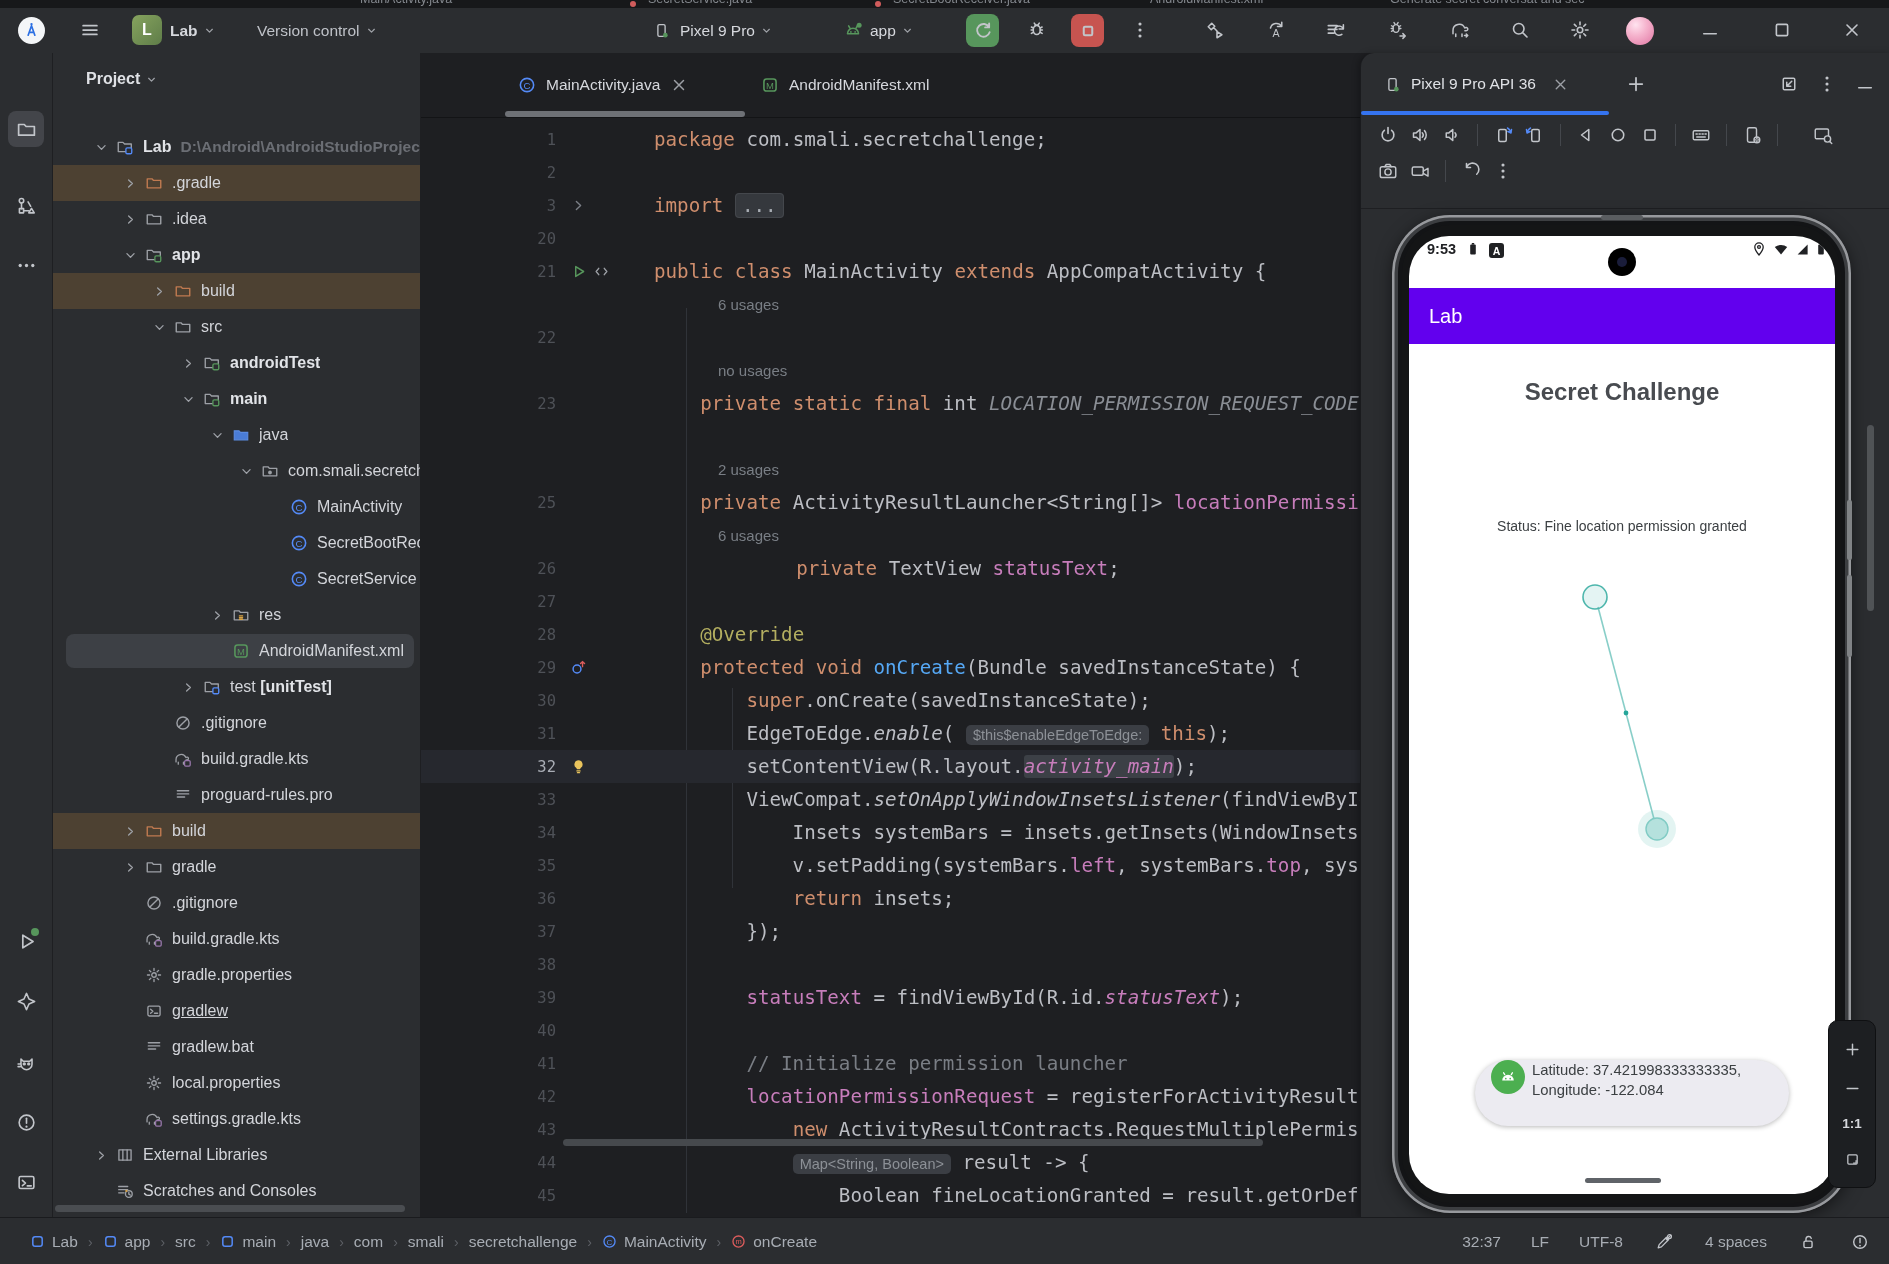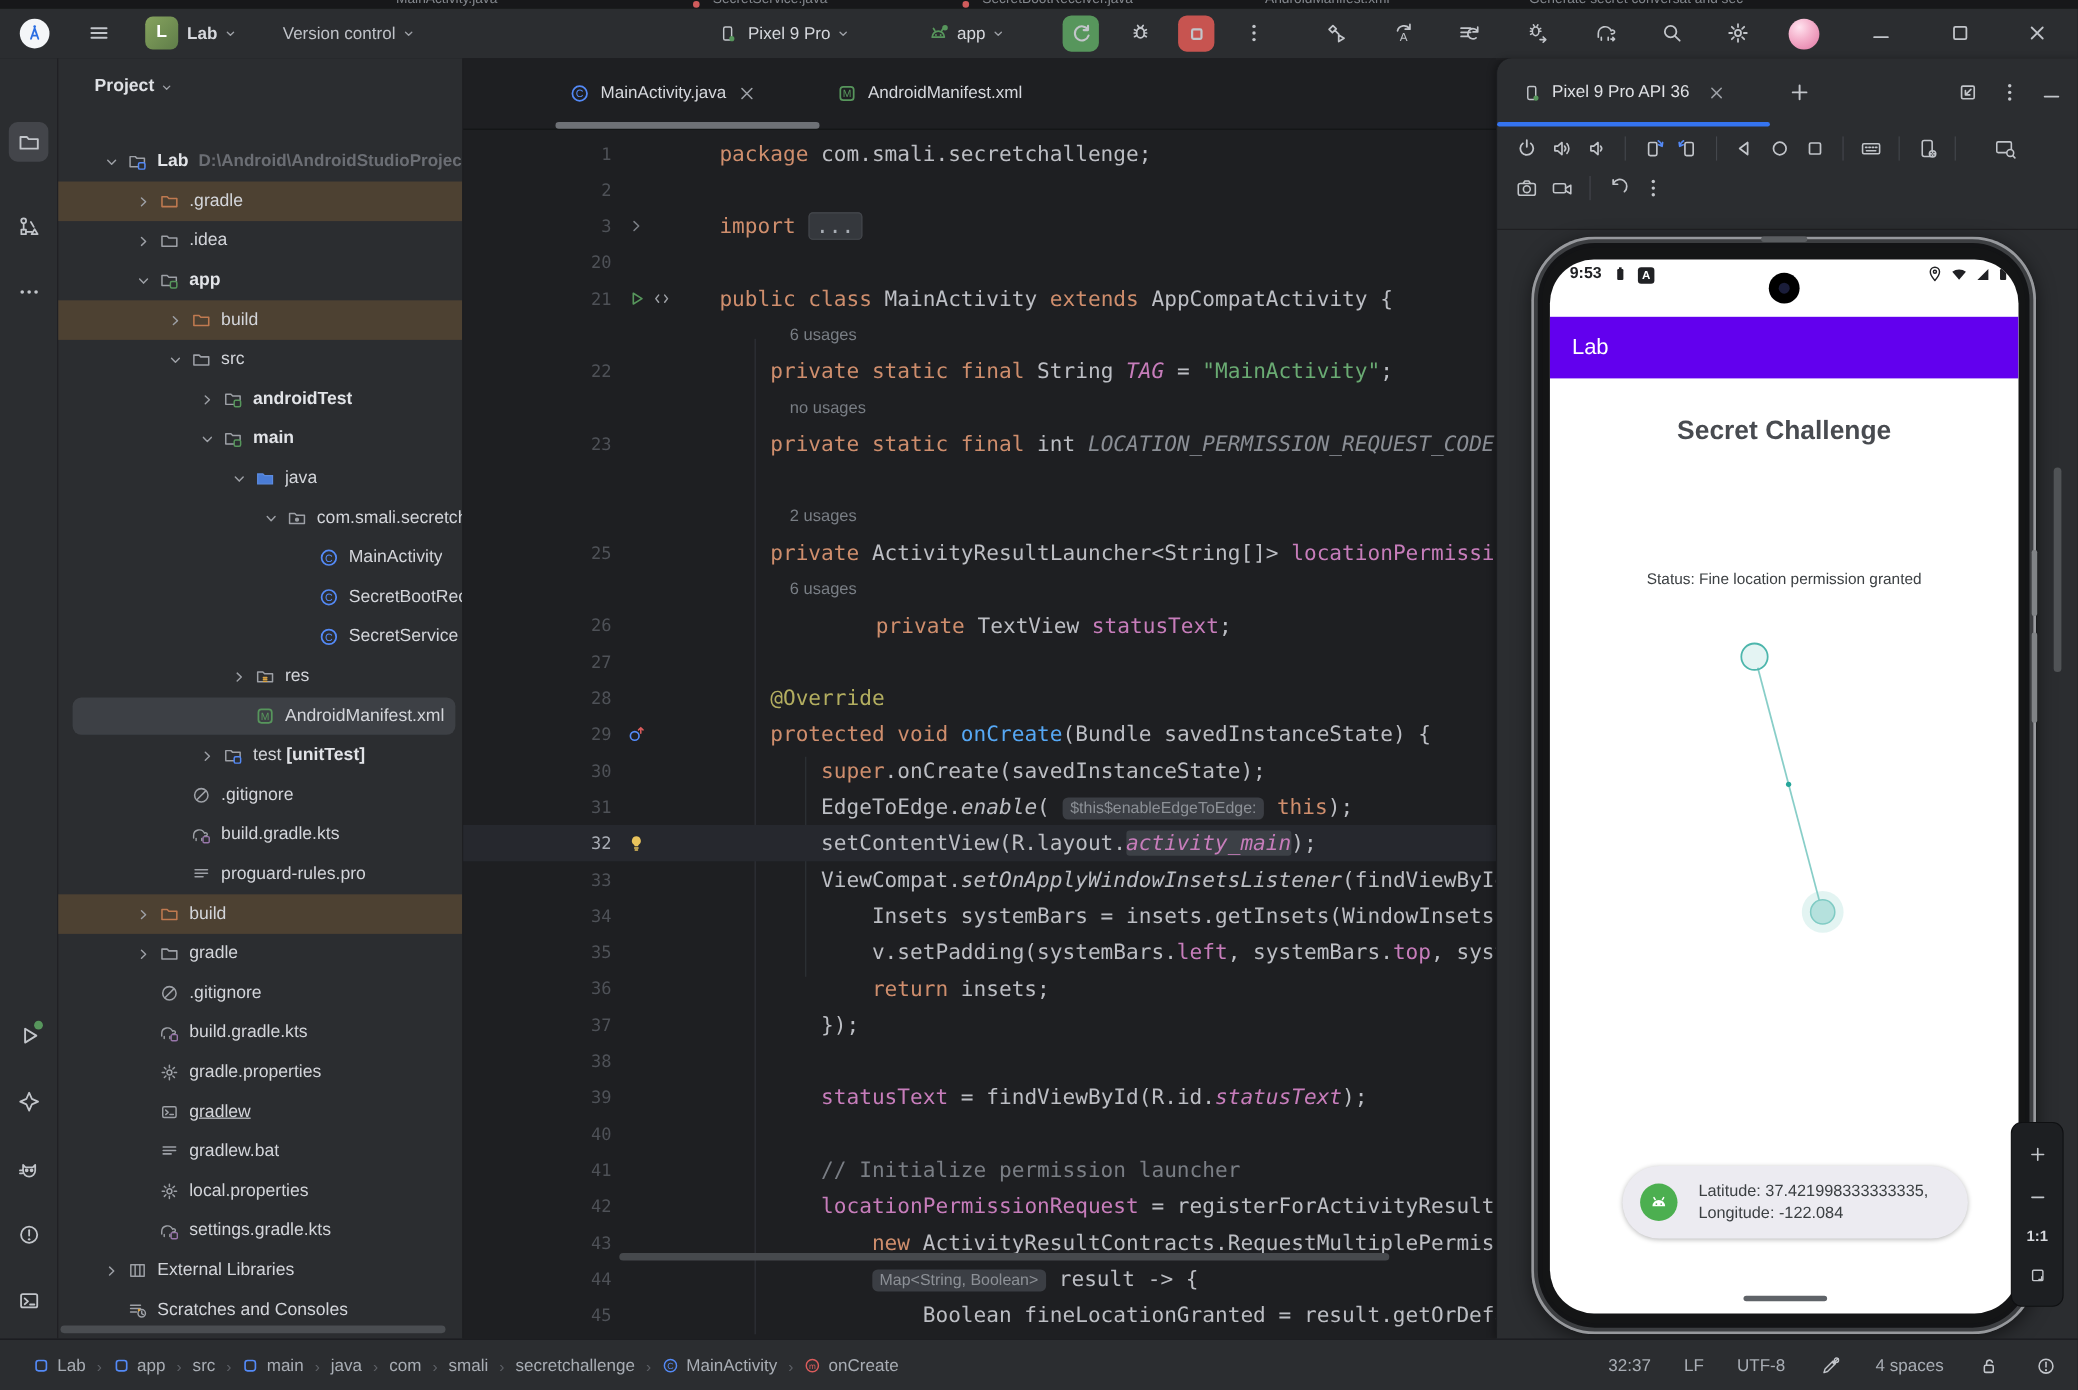--- a/index.html
+++ b/index.html
@@ -99,21 +99,21 @@
   #p-abox{position:absolute;left:80px;top:7px;width:15px;height:15px;background:#202124;color:#fff;border-radius:3px;
      font-size:10.5px;font-weight:bold;display:flex;align-items:center;justify-content:center;}
   #p-camera{position:absolute;left:199px;top:12px;width:28px;height:28px;border-radius:50%;background:#000;}
   #p-camera::after{content:"";position:absolute;left:9px;top:9px;width:10px;height:10px;border-radius:50%;background:#1a1d3a;}
   #p-appbar{position:absolute;left:0;top:52px;width:426px;height:56px;background:#6200EE;color:#fff;
      display:flex;align-items:center;padding-left:20px;box-sizing:border-box;font-size:20px;}
   #p-title{position:absolute;left:0;top:142px;width:426px;text-align:center;font-size:24px;font-weight:bold;color:#484b50;}
   #p-para{position:absolute;left:0;top:198px;width:426px;text-align:center;font-size:15.5px;line-height:23px;color:#5f6368;}
   #p-perm{position:absolute;left:0;top:282px;width:426px;text-align:center;font-size:14px;color:#3c4043;}
   #p-chip{position:absolute;left:66px;top:824px;width:314px;height:66px;background:#ecebf1;border-radius:33px;
-     box-shadow:0 1px 5px rgba(0,0,0,.28);display:flex;align-items:center;padding-left:16px;box-sizing:border-box;gap:19px;}
+     box-shadow:0 1px 5px rgba(0,0,0,.28);display:flex;padding-left:16px;box-sizing:border-box;gap:7px;}
   #chip-droid{width:34px;height:34px;border-radius:50%;background:#4CAF50;display:flex;align-items:center;justify-content:center;flex:0 0 auto;}
   #chip-droid svg{width:22px;height:22px;}
   #chip-text{font-size:14.8px;line-height:20px;color:#3c4043;}
   #p-handle{position:absolute;left:176px;top:942px;width:76px;height:5px;border-radius:3px;background:#5f6368;}
   
   #zoombox{position:absolute;left:467px;top:967px;width:46px;height:166px;background:#1d1f22;border:1px solid #0f1012;border-radius:10px;
      display:flex;flex-direction:column;align-items:center;justify-content:space-evenly;color:#c8cbd0;z-index:5;}
   #zoombox .zlabel{font-size:13.5px;font-weight:bold;color:#d6d8dd;}
   #em-scroll{position:absolute;left:506px;top:372px;width:7px;height:186px;border-radius:4px;background:#505356;}
   
@@ -838,21 +838,20 @@
           <span class="codetxt"><span class="k">public class </span><span class="t">MainActivity </span><span class="k">extends</span><span class="t"> AppCompatActivity {</span></span>
         </div>
         <div class="crow" style="top: 165px;">
           <span class="gnum"></span>
           <span class="gico"></span>
           <span class="usg">6 usages</span>
         </div>
         <div class="crow" style="top: 198px;">
           <span class="gnum">22</span>
           <span class="gico"></span>
-          <span class="codetxt"><span class="t">    </span><span class="k">private static final </span><span class="t">String </span><span class="fi">TAG</span><span class="t"> = </span><span class="s">"MainActivity"</span><span class="t">;</span></span>
         </div>
         <div class="crow" style="top: 231px;">
           <span class="gnum"></span>
           <span class="gico"></span>
           <span class="usg">no usages</span>
         </div>
         <div class="crow" style="top: 264px;">
           <span class="gnum">23</span>
           <span class="gico"></span>
           <span class="codetxt"><span class="t">    </span><span class="k">private static final </span><span class="t">int </span><span class="u">LOCATION_PERMISSION_REQUEST_CODE</span><span class="t"> = 1;</span></span>

